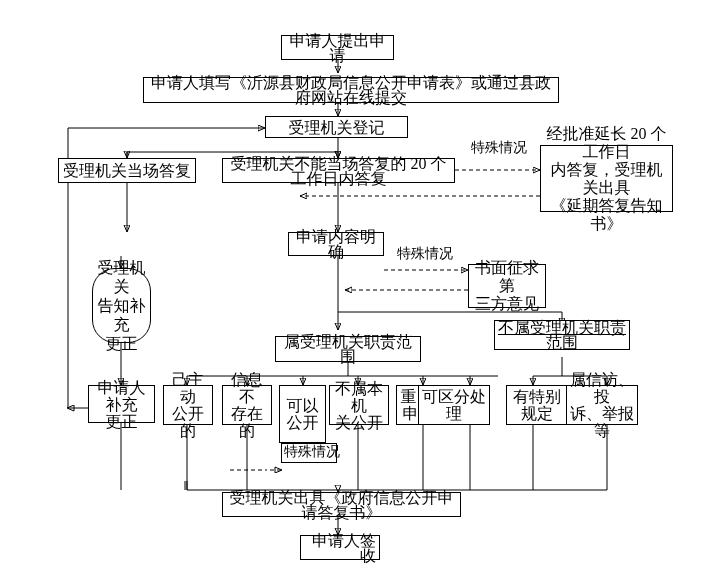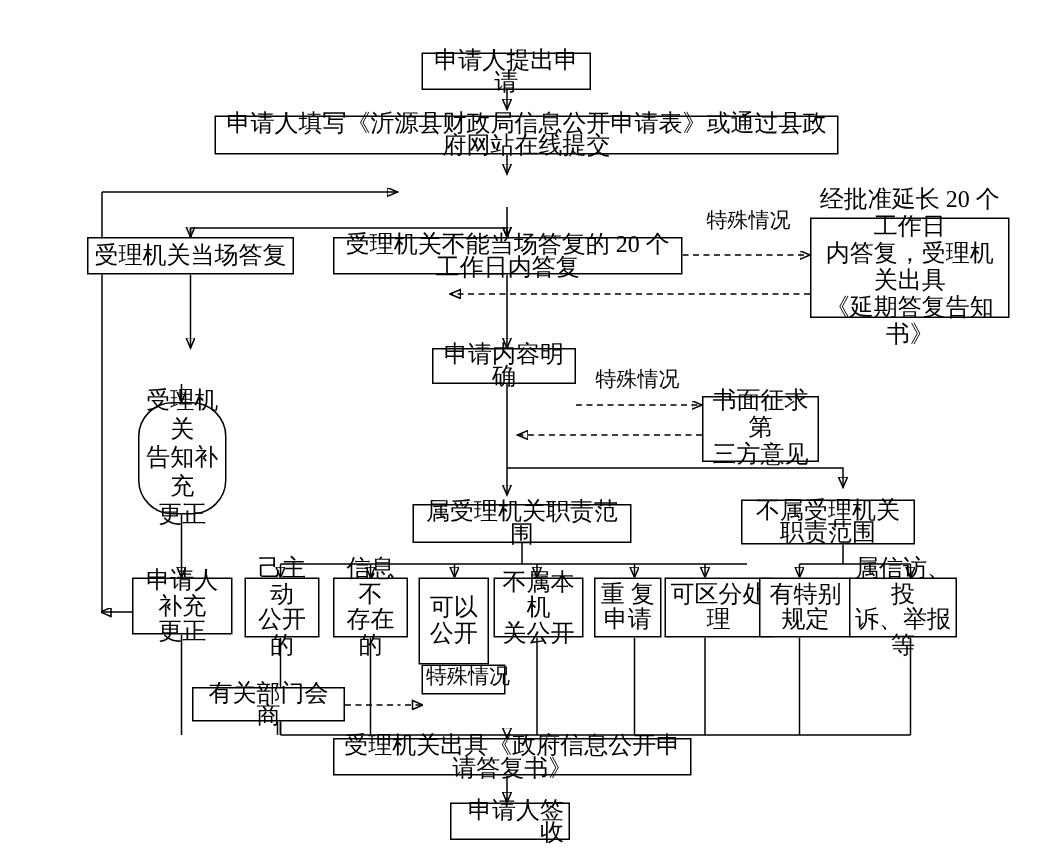--- a/index.html
+++ b/index.html
@@ -147,20 +147,21 @@
 
     <polyline points="121,423 121,490"></polyline>
 
     <line x1="338" y1="517" x2="338" y2="535" marker-end="url(#arrow)"></line>
   </svg>
 
   <div class="node" style="left:281px; top:35px; width:113px; height:25px;">申请人提出申请</div>
 
   <div class="node" style="left:143px; top:77px; width:416px; height:26px;">申请人填写《沂源县财政局信息公开申请表》或通过县政府网站在线提交</div>
 
+  <div class="node" style="left:265px; top:116px; width:143px; height:22px;">受理机关登记</div>
 
   <div class="node" style="left:58px; top:158px; width:138px; height:25px;">受理机关当场答复</div>
 
   <div class="node" style="left:222px; top:158px; width:233px; height:25px;">受理机关不能当场答复的 20 个工作日内答复</div>
 
   <div class="node" style="left:540px; top:145px; width:133px; height:67px; line-height:18px;">经批准延长 20 个工作日
 内答复，受理机关出具
 《延期答复告知书》</div>
 
 
@@ -171,41 +172,40 @@
 
   <div class="node" style="left:92px; top:268px; width:59px; height:75px; line-height:19px;border-radius:23px;">受理机关
 告知补充
 更正</div>
 
   <div class="node" style="left:88px; top:385px; width:67px; height:38px; line-height:17px;">申请人补充
 更正</div>
 
   <div class="node" style="left:275px; top:336px; width:146px; height:26px;">属受理机关职责范围</div>
 
-  <div class="node" style="left:494px; top:333px; width:116px; height:30px;">不属受理机关职责范围</div>
+  <div class="node" style="left:494px; top:320px; width:136px; height:30px;text-decoration:underline;">不属受理机关职责范围</div>
 
   <div class="node" style="left:163px; top:385px; width:50px; height:40px; line-height:17px;">己主动
 公开的</div>
   <div class="node" style="left:222px; top:385px; width:50px; height:40px; line-height:17px;">信息不
 存在的</div>
   <div class="node" style="left:279px; top:385px; width:47px; height:58px; line-height:17px;">可以
 公开</div>
   <div class="node" style="left:329px; top:385px; width:60px; height:40px; line-height:17px;">不属本机
 关公开</div>
   <div class="node" style="left:396px; top:385px; width:45px; height:40px; line-height:17px;">重 复
 申请</div>
-  <div class="node" style="left:443px; top:385px; width:72px; height:40px; line-height:17px;">可区分处
+  <div class="node" style="left:418px; top:385px; width:72px; height:40px; line-height:17px;">可区分处
 理</div>
 
   <div class="node" style="left:506px; top:385px; width:62px; height:40px; line-height:17px;">有特别
 规定</div>
   <div class="node" style="left:566px; top:385px; width:72px; height:40px; line-height:17px;">属信访、投
 诉、举报等</div>
 
-  <div class="node" style="left:128px; top:458px; width:102px; height:23px;">有关部门会商</div>
 
   <div class="node" style="left:222px; top:492px; width:239px; height:25px;">受理机关出具《政府信息公开申请答复书》</div>
 
   <div class="node" style="left:300px; top:535px; width:80px; height:25px;text-align:right;">申请人签收</div>
 
   <div class="label" style="left:469px; top:140px; width:54px; height:17px;">特殊情况</div>
   <div class="label" style="left:395px; top:246px; width:54px; height:17px;">特殊情况</div>
   <div class="label boxed" style="left:281px; top:443px; width:56px; height:20px;">特殊情况</div>
 
 </div>

